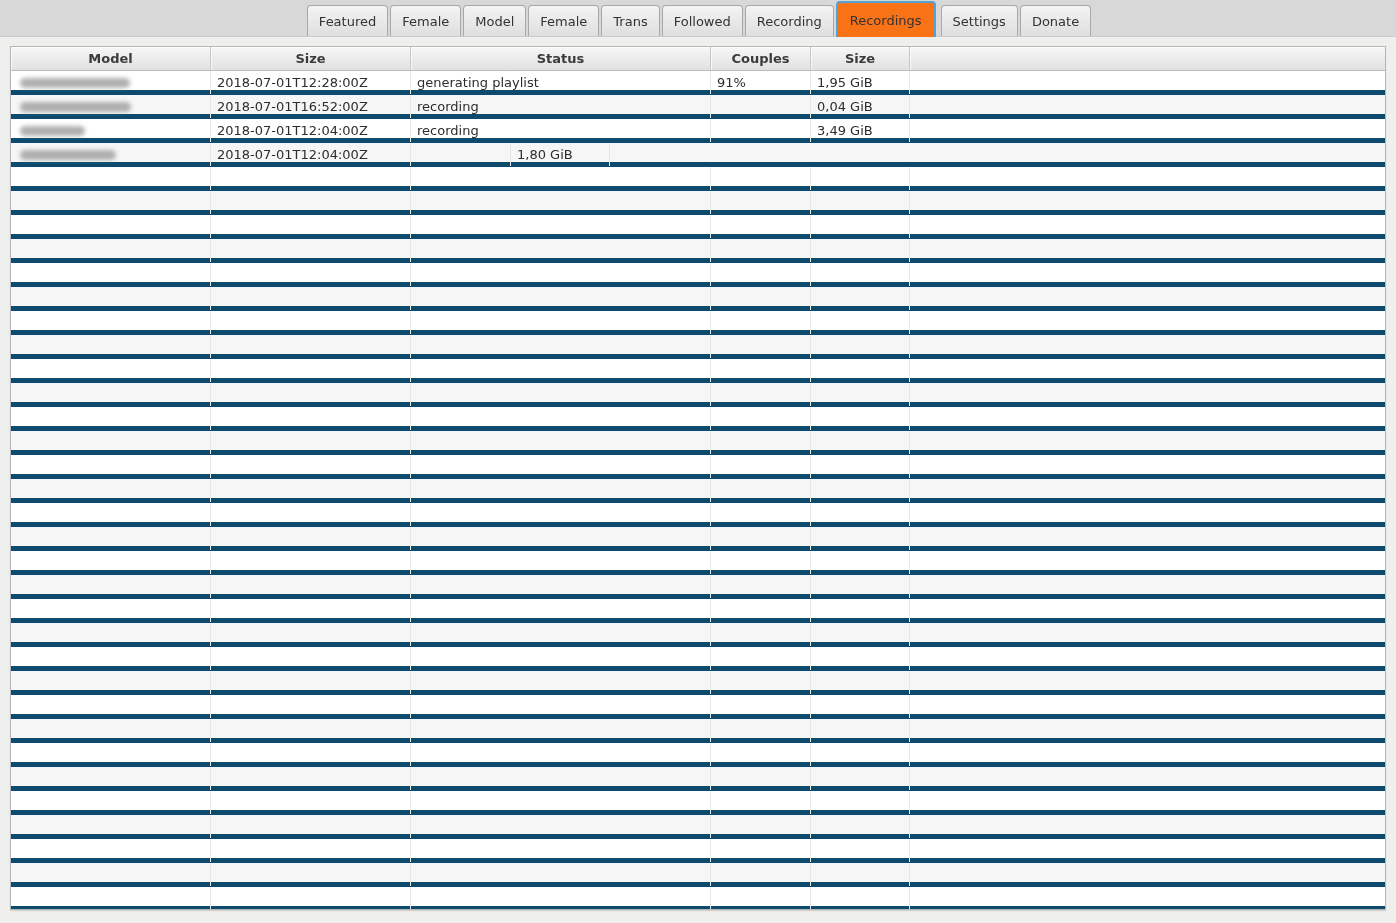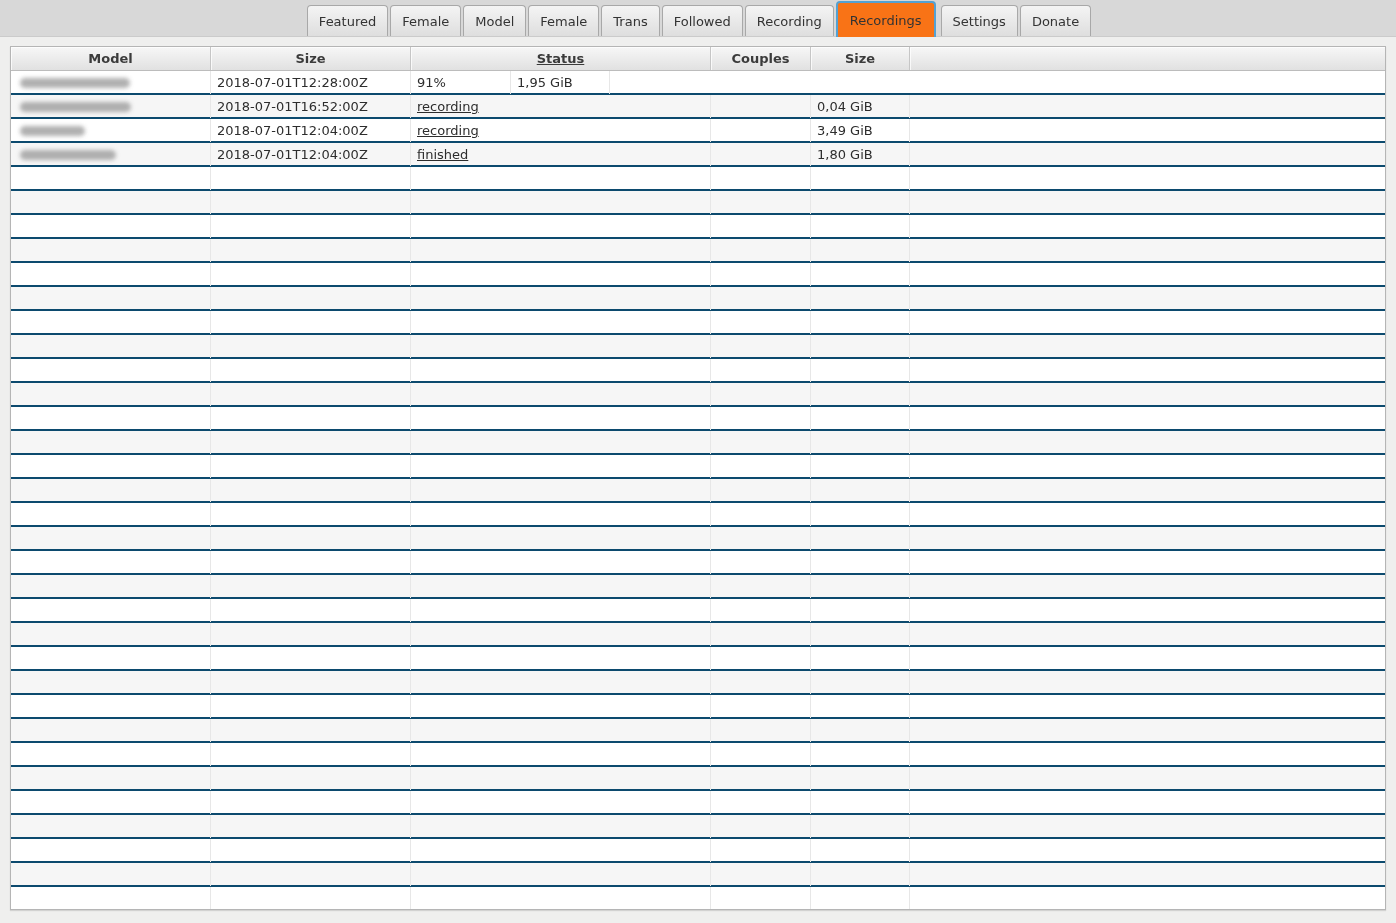--- a/index.html
+++ b/index.html
@@ -74,39 +74,39 @@
     font-weight:bold;
     color:#3b3b3b;
     height:23px;
   }
   .hcell:last-child { border-right:none; flex:1; }
 
   .table-body { width:100%; }
   .row {
     display:flex;
     height:24px;
-    border-bottom:2px solid #0c4a6e;
+    border-bottom:5px solid #0c4a6e;
   }
   .row:nth-child(odd)  { background:#ffffff; }
   .row:nth-child(even) { background:#f6f6f6; }
   .cell {
     height:23px;
     display:flex;
     align-items:center;
     padding:0 6px;
     border-right:1px solid #e7e7e7;
     overflow:hidden;
     white-space:nowrap;
     color:#2d2d2d;
   }
   .cell:last-child { border-right:none; flex:1; }
 
   .c-model    { width:200px; }
   .c-date     { width:200px; }
-  .c-status   { width:300px;text-decoration:underline; }
+  .c-status   { width:300px; }
   .c-progress { width:100px; }
   .c-size     { width:99px;  }
 
   .blur-blob {
     display:inline-block;
     height:10px;
     background:#9d9d9d;
     border-radius:6px;
     filter:blur(2px);
     opacity:0.8;
@@ -161,20 +161,21 @@
       <div class="hcell"></div>
     </div>
 
     <div class="table-body">
 
       <div class="row">
         <div class="cell c-model">
             <span class="blur-blob" style="width: 110px;"></span>
           </div>
         <div class="cell c-date">2018-07-01T12:28:00Z</div>
+        <div class="cell c-status">generating playlist</div>
         <div class="cell c-progress">91%</div>
         <div class="cell c-size">1,95 GiB</div>
         <div class="cell"></div>
       </div>
 
       <div class="row">
         <div class="cell c-model">
             <span class="blur-blob" style="width: 111px;"></span>
           </div>
         <div class="cell c-date">2018-07-01T16:52:00Z</div>
@@ -193,21 +194,20 @@
         <div class="cell c-progress"></div>
         <div class="cell c-size">3,49 GiB</div>
         <div class="cell"></div>
       </div>
 
       <div class="row">
         <div class="cell c-model">
             <span class="blur-blob" style="width: 96px;"></span>
           </div>
         <div class="cell c-date">2018-07-01T12:04:00Z</div>
-        <div class="cell c-status">finished</div>
         <div class="cell c-progress"></div>
         <div class="cell c-size">1,80 GiB</div>
         <div class="cell"></div>
       </div>
 
   <div class="row">
     <div class="cell c-model"></div>
     <div class="cell c-date"></div>
     <div class="cell c-status"></div>
     <div class="cell c-progress"></div>

